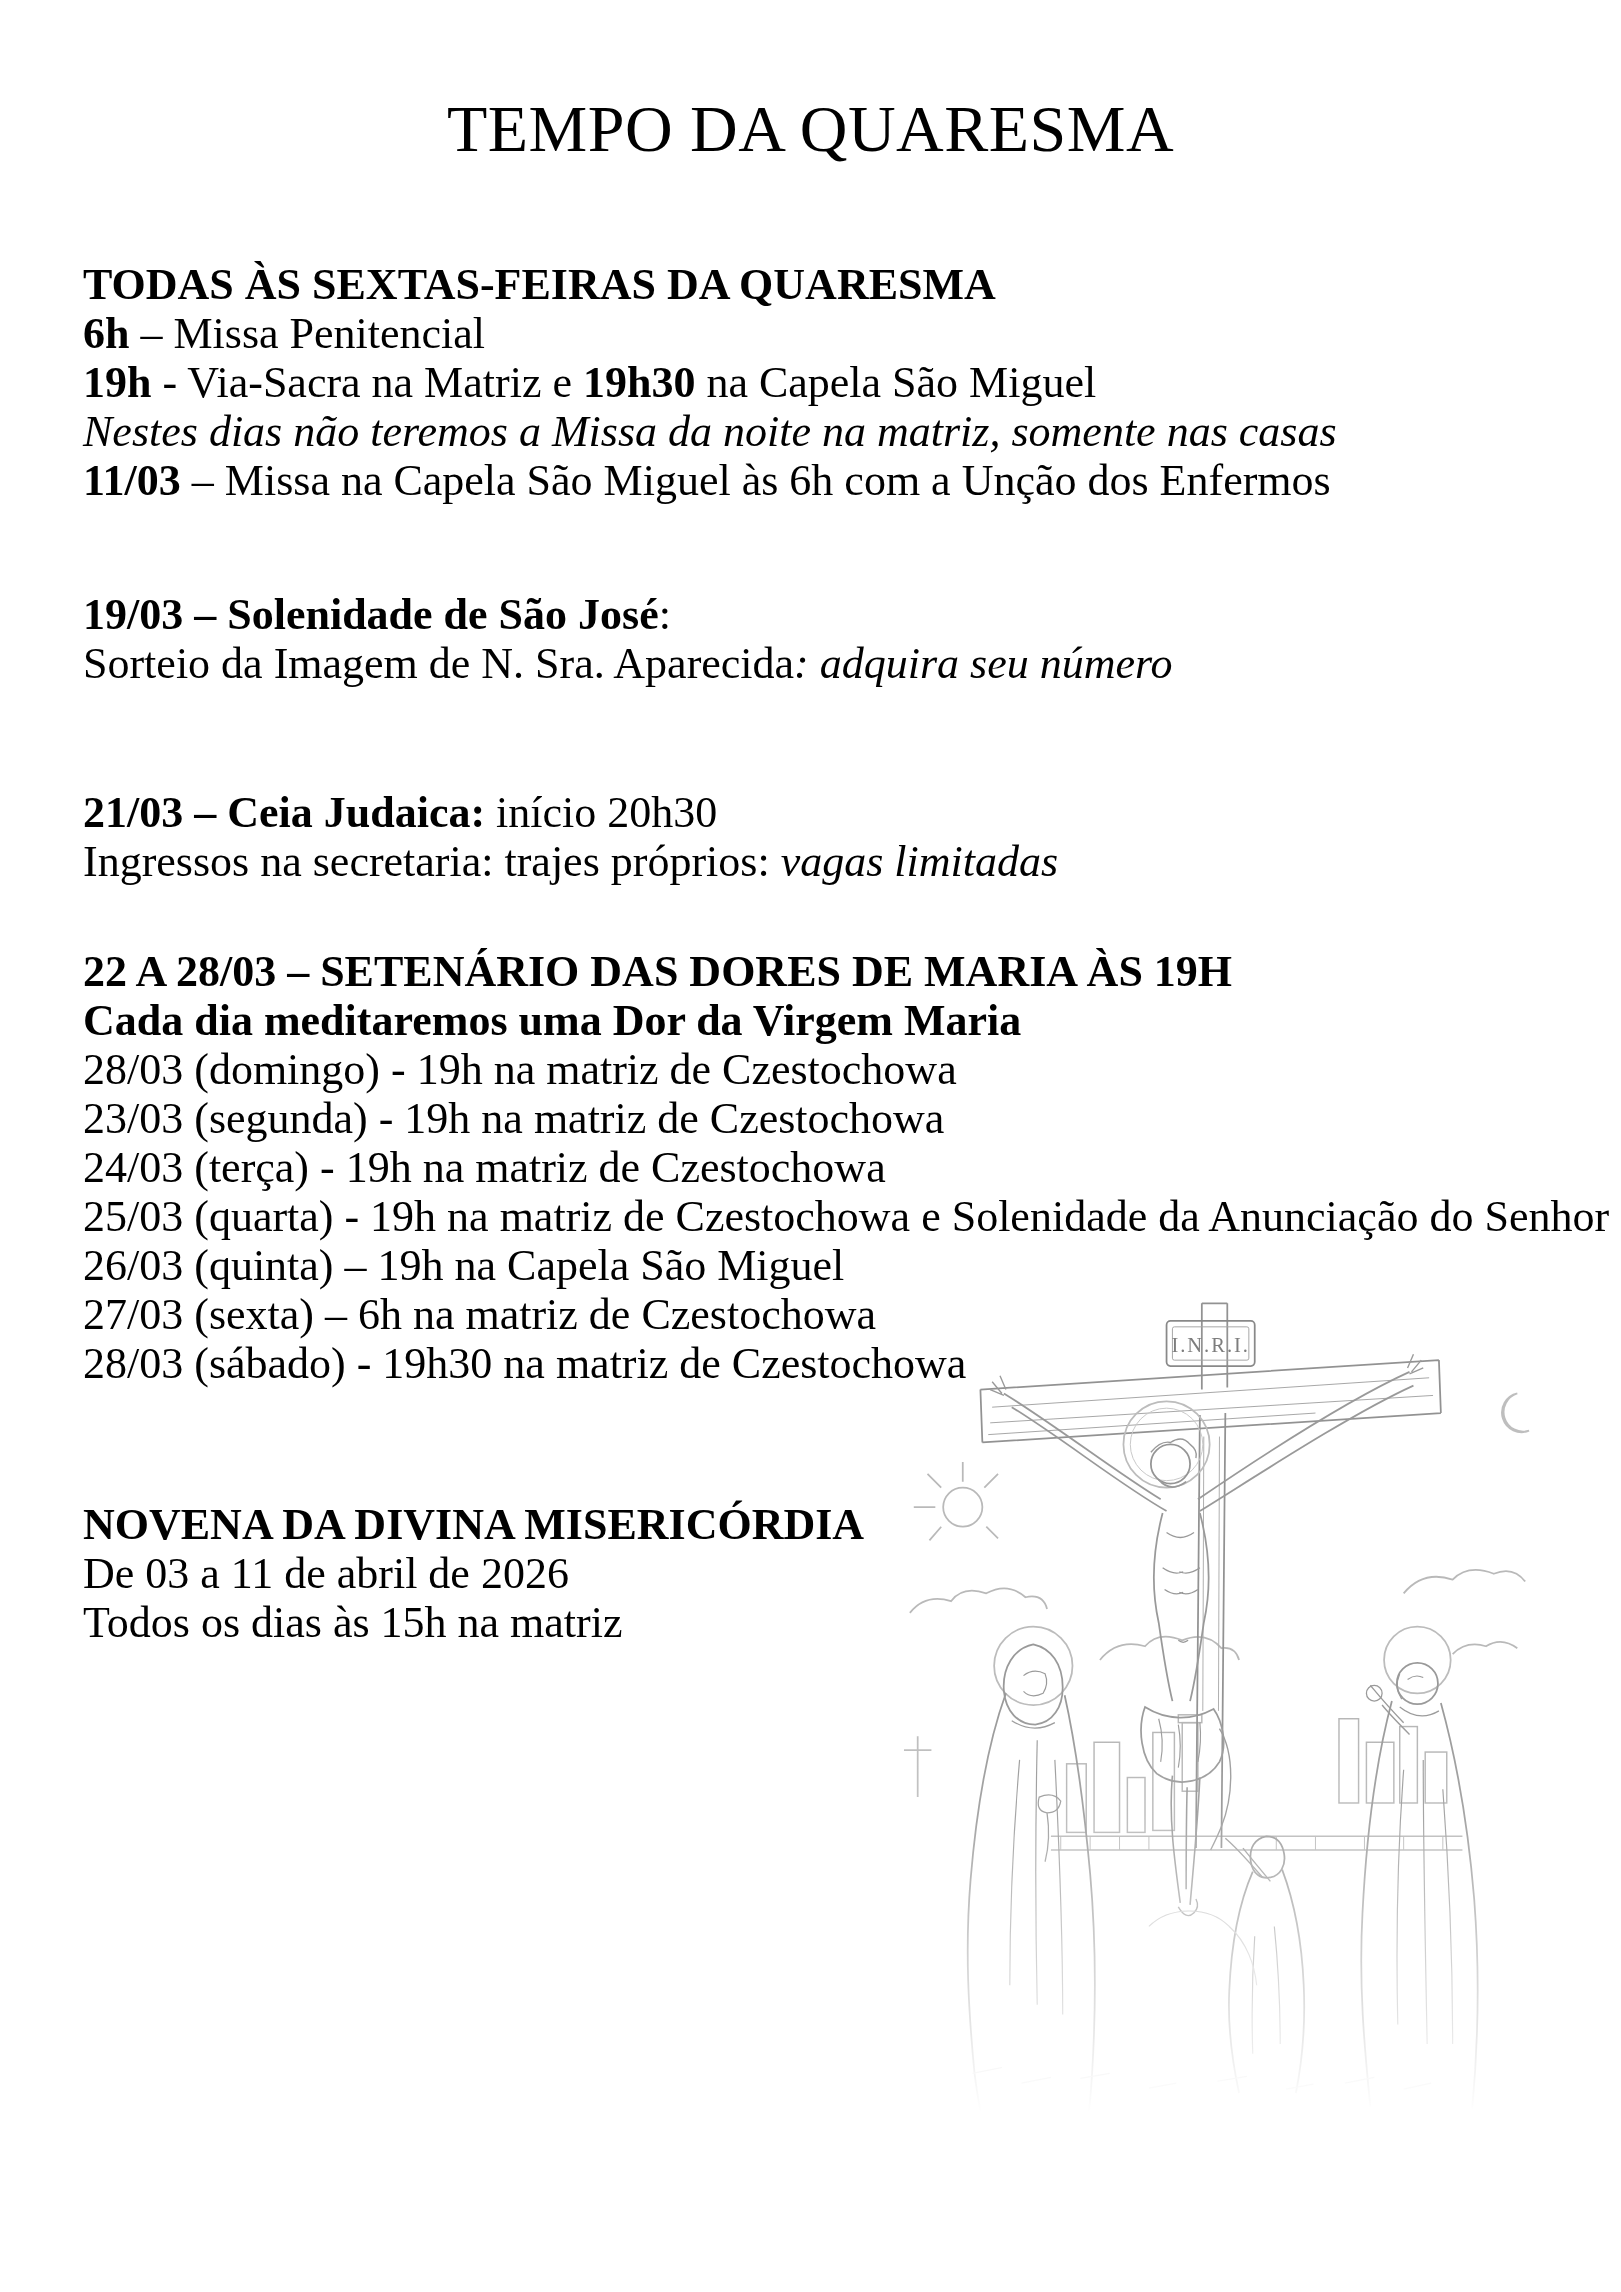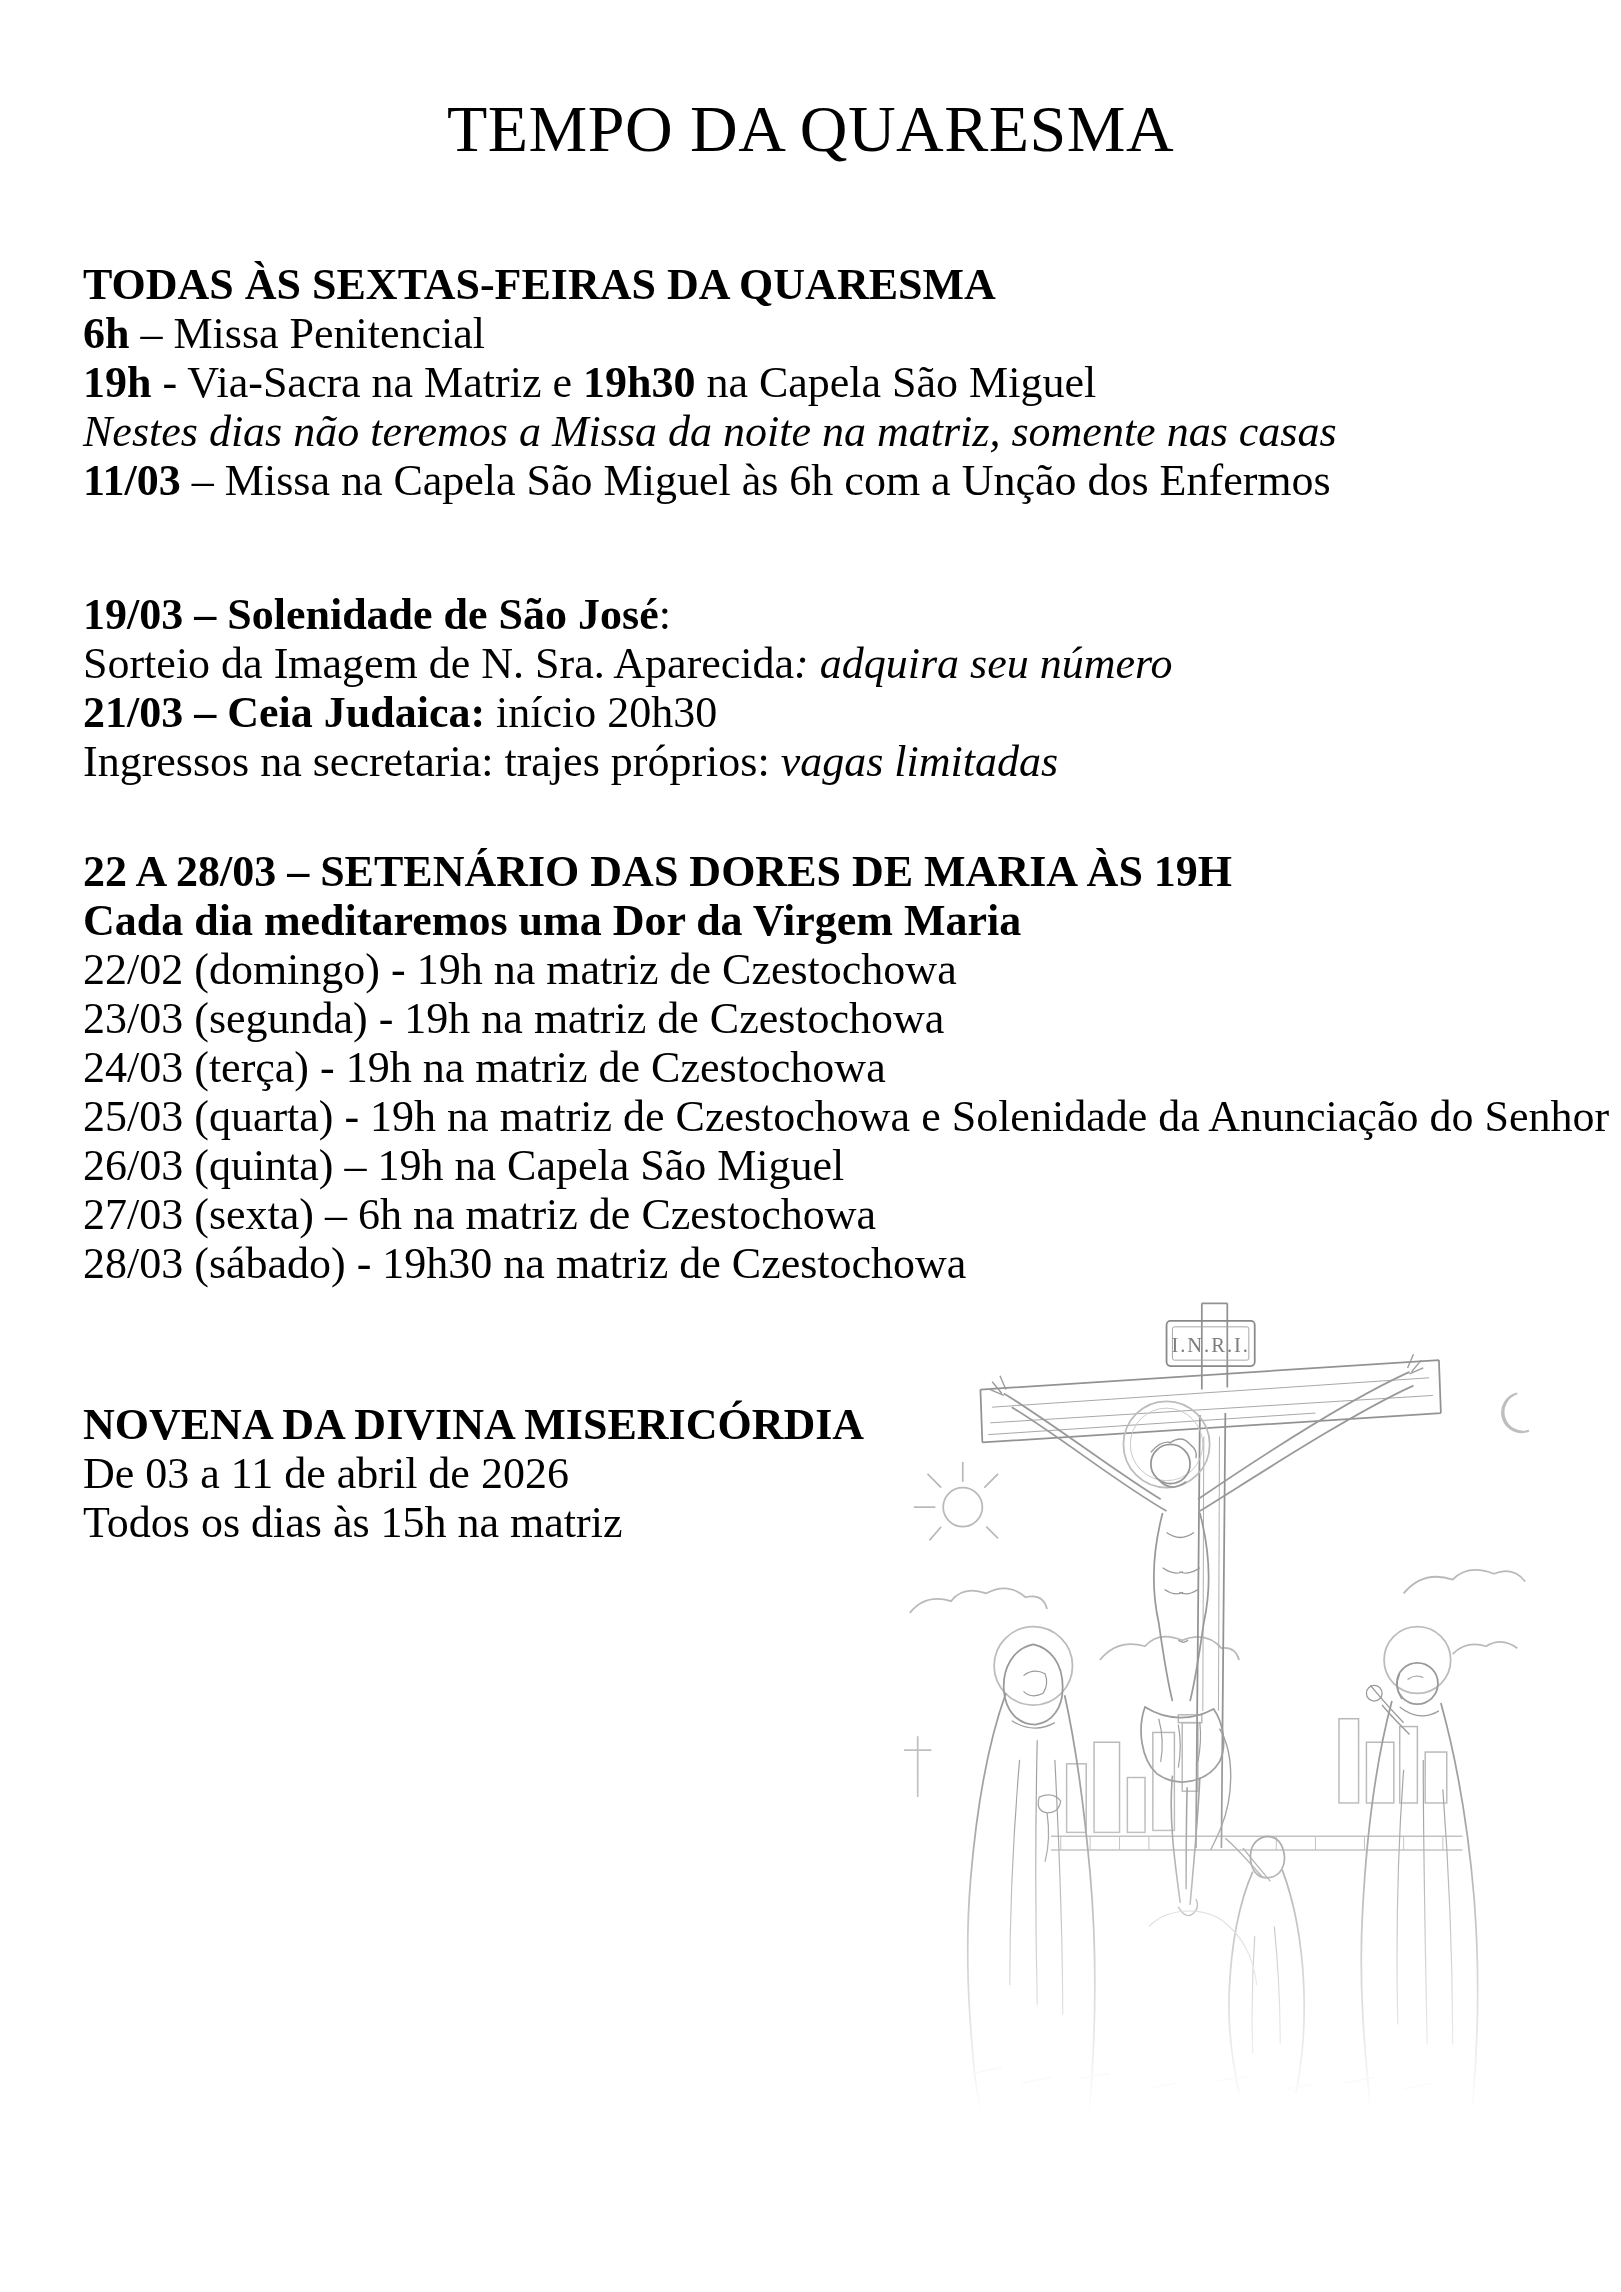--- a/index.html
+++ b/index.html
@@ -22,21 +22,21 @@
     letter-spacing: 0.5px;
   }
   .content {
     position: relative;
     margin: 103px 0 0 83px;
     font-size: 44px;
     line-height: 49px;
   }
   .sec { margin: 0; }
   .content section:nth-of-type(2) { margin-top: 85px; }
-  .content section:nth-of-type(3) { }
+  .content section:nth-of-type(3) { margin-top: 100px; }
   .content section:nth-of-type(4) { margin-top: 61px; }
   .content section:nth-of-type(5) { margin-top: 112px; }
   .line {
     margin: 0;
     white-space: nowrap;
   }
   .b { font-weight: 700; }
   .i { font-style: italic; }
   .illustration {
     position: absolute;
@@ -189,21 +189,21 @@
       <p class="line"><span class="b ">19/03 – Solenidade de São José</span><span class="">:</span></p>
       <p class="line"><span class="">Sorteio da Imagem de N. Sra. Aparecida</span><span class="i">: adquira seu número</span></p>
     </section>
     <section class="sec">
       <p class="line"><span class="b ">21/03 – Ceia Judaica:</span><span class=""> início 20h30</span></p>
       <p class="line"><span class="">Ingressos na secretaria: trajes próprios: </span><span class="i">vagas limitadas</span></p>
     </section>
     <section class="sec">
       <p class="line"><span class="b ">22 A 28/03 – SETENÁRIO DAS DORES DE MARIA ÀS 19H</span></p>
       <p class="line"><span class="b ">Cada dia meditaremos uma Dor da Virgem Maria</span></p>
-      <p class="line"><span class="">22/02 (domingo) - 19h na matriz de Czestochowa</span></p>
+      <p class="line"><span class="">28/03 (domingo) - 19h na matriz de Czestochowa</span></p>
       <p class="line"><span class="">23/03 (segunda) - 19h na matriz de Czestochowa</span></p>
       <p class="line"><span class="">24/03 (terça) - 19h na matriz de Czestochowa</span></p>
       <p class="line"><span class="">25/03 (quarta) - 19h na matriz de Czestochowa e Solenidade da Anunciação do Senhor</span></p>
       <p class="line"><span class="">26/03 (quinta) – 19h na Capela São Miguel</span></p>
       <p class="line"><span class="">27/03 (sexta) – 6h na matriz de Czestochowa</span></p>
       <p class="line"><span class="">28/03 (sábado) - 19h30 na matriz de Czestochowa</span></p>
     </section>
     <section class="sec">
       <p class="line"><span class="b ">NOVENA DA DIVINA MISERICÓRDIA</span></p>
       <p class="line"><span class="">De 03 a 11 de abril de 2026</span></p>

